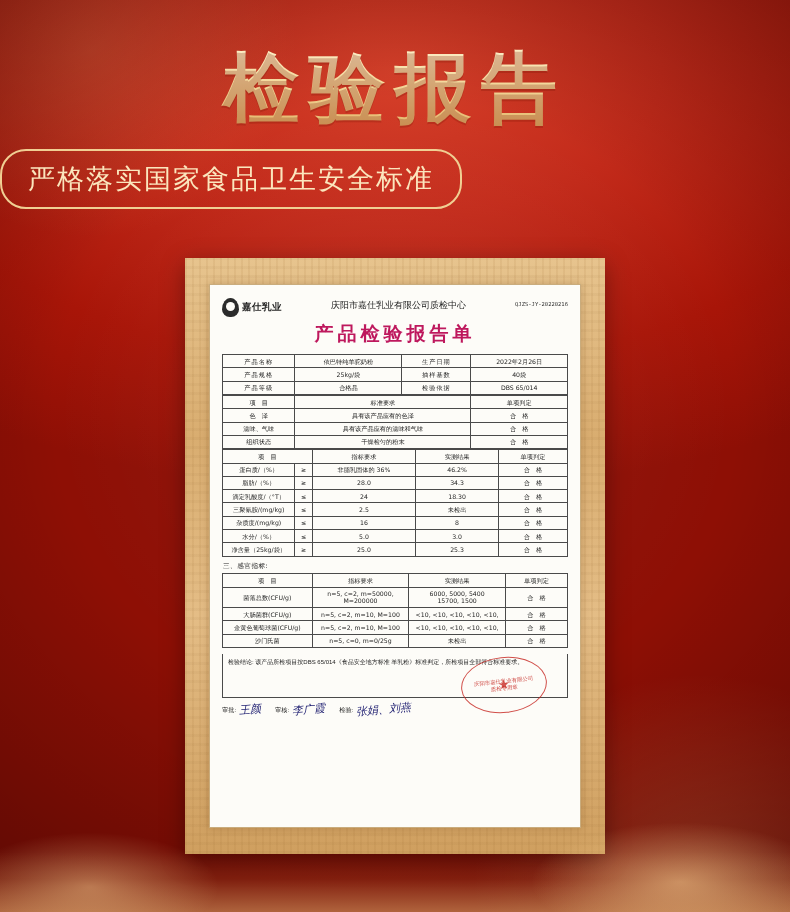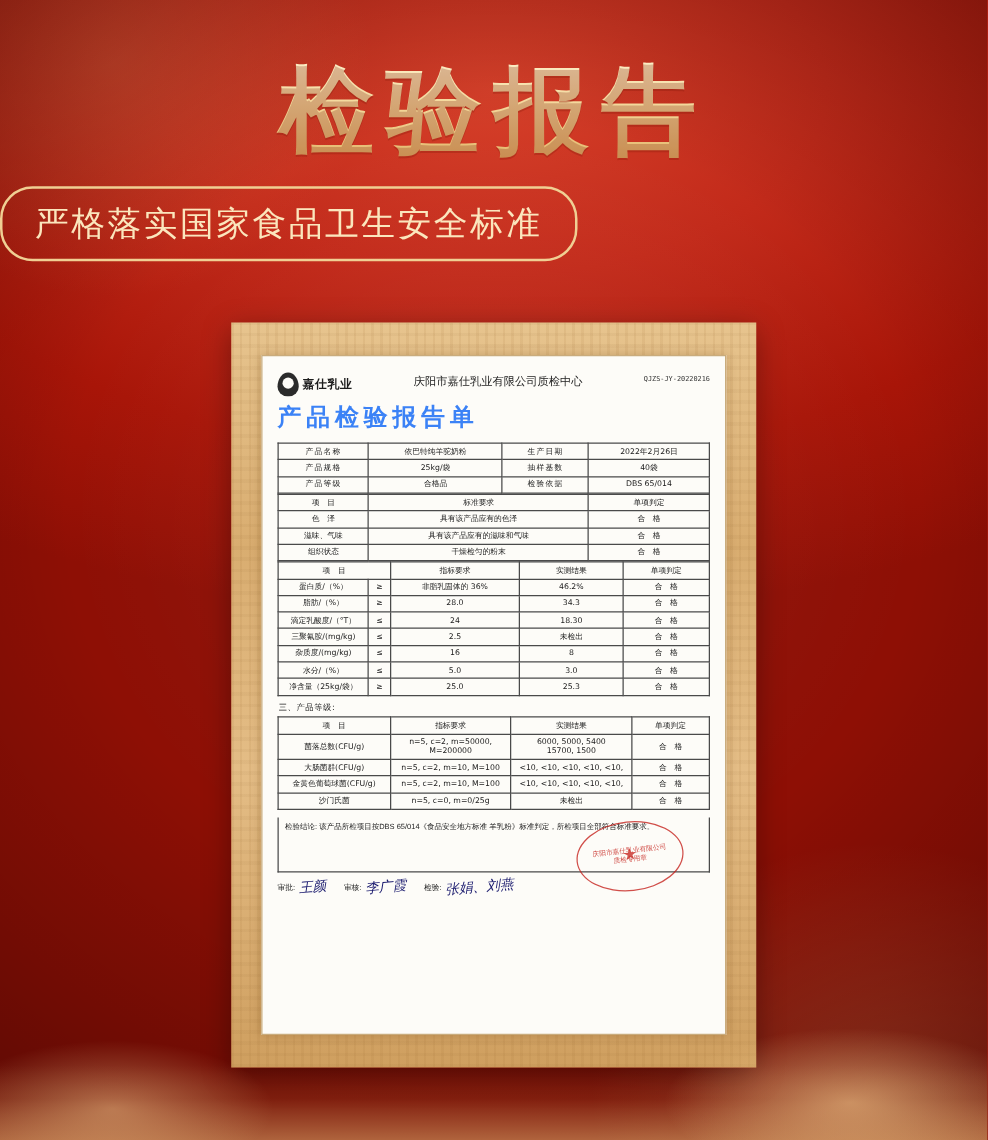--- a/index.html
+++ b/index.html
@@ -168,24 +168,25 @@
     font-family: "DejaVu Sans", "Liberation Sans", sans-serif;
   }
   .head-code {
     flex: 0 0 auto;
     font-size: 5.5px;
     color: #333;
     padding-top: 5px;
     font-family: "DejaVu Sans Mono", monospace;
   }
   .cert-title {
+    text-align: center;
     font-size: 19px;
     letter-spacing: 4px;
     font-weight: bold;
-    color: #3b82f6;
+    color: #be185d;
     margin: 4px 0 7px 0;
     font-family: "DejaVu Sans", "Liberation Sans", sans-serif;
   }
 
   table.ct {
     width: 100%;
     border-collapse: collapse;
     font-size: 6.2px;
     color: #1c1c1c;
     font-family: "DejaVu Sans", "Liberation Sans", sans-serif;
@@ -417,21 +418,21 @@
           <tr>
             <td class="lft">净含量（25kg/袋）</td>
             <td class="cmp">≥</td>
             <td>25.0</td>
             <td>25.3</td>
             <td>合　格</td>
           </tr>
         </tbody>
       </table>
 
-      <div class="section-line">三、产品等级:</div>
+      <div class="section-line">三、感官指标:</div>
       <table class="ct">
         <colgroup>
             <col style="width:26%">
             <col style="width:28%">
             <col style="width:28%">
             <col style="width:18%">
           </colgroup>
         <tbody>
           <tr>
             <td>项　目</td>

